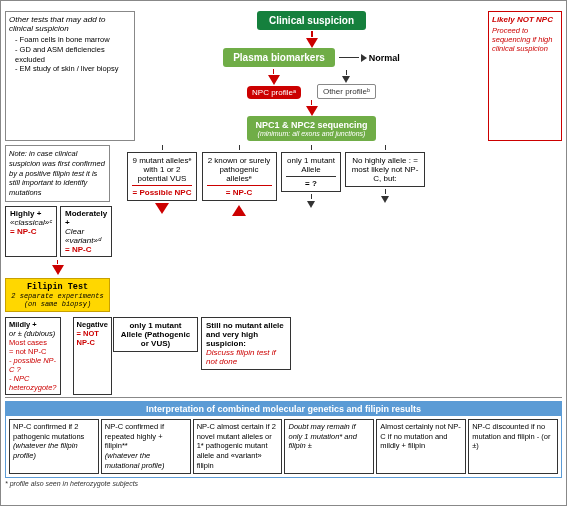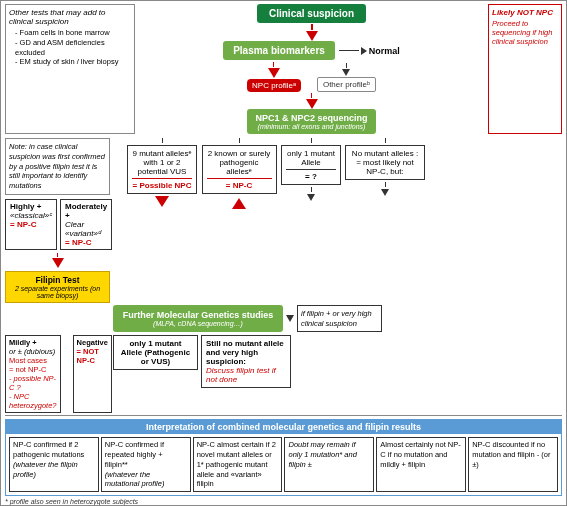--- a/index.html
+++ b/index.html
@@ -169,20 +169,21 @@
 
     
     .filipin-box {
       background: #ffd700;
       border: 1px solid #c8a000;
       padding: 3px;
       font-size: 8.5px;
       font-weight: bold;
       text-align: center;
       margin-top: 3px;
+      font-family: Liberation Mono, monospace;
     }
     .filipin-sub {
       font-size: 7px;
       font-weight: normal;
       font-style: italic;
     }
 
     
     .center-columns {
       flex: 1;
@@ -345,20 +346,21 @@
       height: 1px;
       background: #888;
       margin: 2px 4px;
     }
 
     .top-flow-wrapper {
       display: flex;
       flex-direction: row;
       padding: 3px 4px 0 4px;
       gap: 3px;
+      margin-top: 7px;
     }
 
     .top-center-wrapper {
       flex: 1;
       display: flex;
       flex-direction: column;
       align-items: center;
       position: relative;
     }
 
@@ -515,46 +517,34 @@
         <div style="display:flex;align-items:center;justify-content:center;">
           <div class="arrow-down-black"></div>
         </div>
       </div>
 
       <div style="display:flex;flex-direction:column;align-items:center;gap:2px;width:82px;">
         <div style="display:flex;align-items:center;justify-content:center;">
             <div style="width:1px;height:5px;background:#333;"></div>
           </div>
         <div class="box-no-mutant">
-          <div>No mutant alleles : = most likely not NP-C, but:</div>
+          <div>No highly allele : = most likely not NP-C, but:</div>
         </div>
         <div style="display:flex;align-items:center;justify-content:center;">
           <div style="width:1px;height:5px;background:#333;"></div>
         </div>
         <div style="display:flex;align-items:center;justify-content:center;">
           <div class="arrow-down-black"></div>
         </div>
       </div>
 
     </div>
 
   </div>
 
-  <div style="display:flex;flex-direction:row;padding:0 4px;gap:3px;margin-top:0;margin-left:108px;">
-    <div class="further-box">
-      <div>Further Molecular Genetics studies</div>
-      <div class="further-sub">(MLPA, cDNA sequencing…)</div>
-    </div>
-    <div style="display:flex;align-items:center;justify-content:center;">
-      <div class="arrow-down-black"></div>
-    </div>
-    <div class="if-filipin-box" style="width:85px;">
-      <div>if filipin + or very high clinical suspicion</div>
-    </div>
-  </div>
 
   <div class="filipin-row">
 
     <div class="filipin-left">
       <div style="display:flex;flex-direction:row;gap:4px;">
         <div class="mildly-box">
           <div class="bold">Mildly +</div>
           <div class="italic">or ± (dubious)</div>
           <div class="red-text">Most cases</div>
           <div class="red-text">= not NP-C</div>

